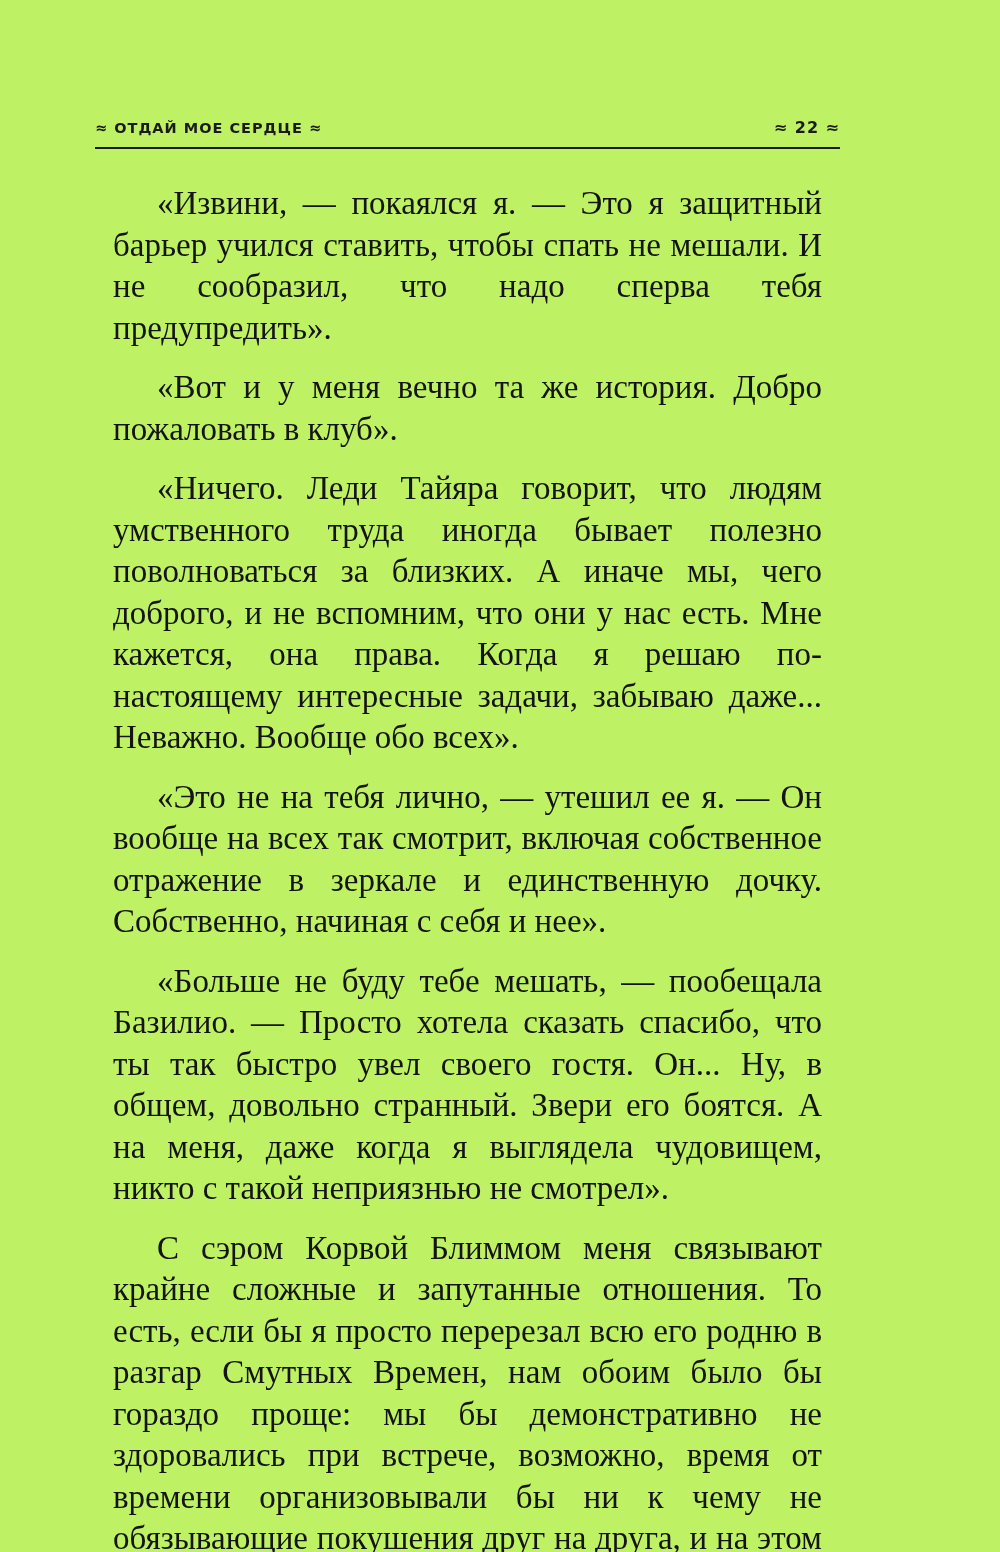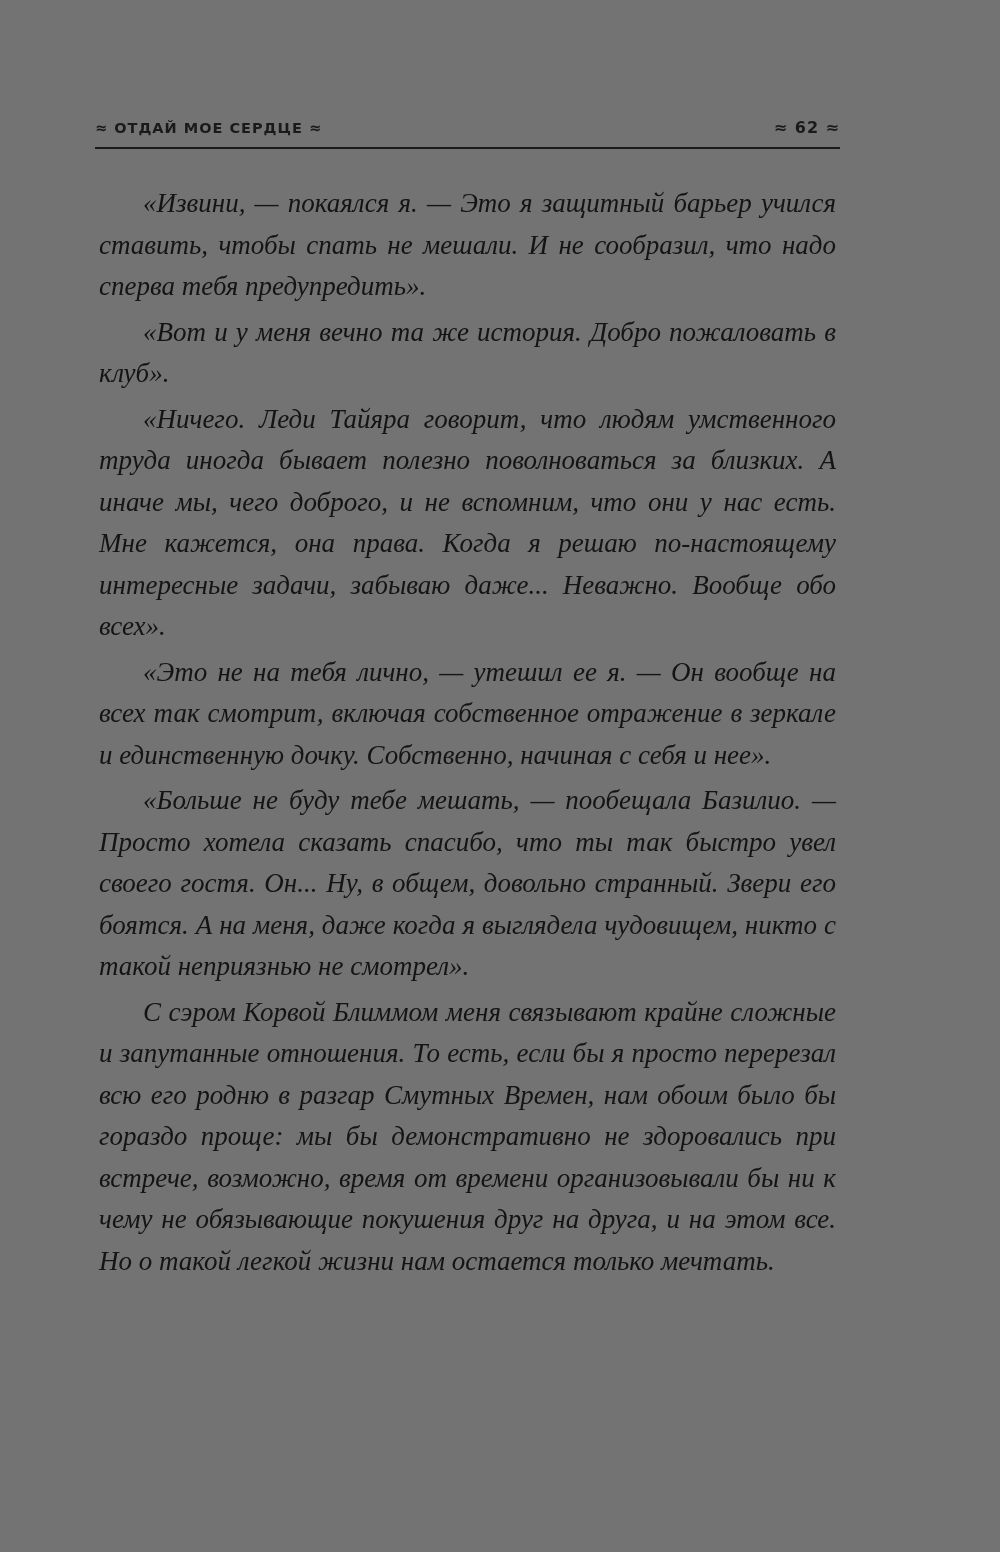--- a/index.html
+++ b/index.html
@@ -11,21 +11,21 @@
     width: 1000px;
     height: 1552px;
     font-family: "Liberation Serif", serif;
     color: #111111;
     overflow: hidden;
   }
   .page {
     position: relative;
     width: 1000px;
     height: 1552px;
-    background: #737373;
+    background: #bef264;
     box-sizing: border-box;
   }
   .page-inner {
     position: absolute;
     left: 95px;
     top: 118px;
     width: 745px;
   }
   .running-head {
     display: flex;
@@ -46,43 +46,42 @@
   .running-head .folio {
     font-size: 16px;
     letter-spacing: 1px;
   }
   .rule {
     border-top: 2px solid #1a1a1a;
     width: 100%;
     margin-bottom: 34px;
   }
   .body-text p {
-    margin: 4px;
+    margin: 18px;
     text-indent: 44px;
     text-align: justify;
-    font-size: 27px;
+    font-size: 33px;
     line-height: 41.5px;
     color: #141414;
     font-family: "Liberation Serif", serif;
     hyphens: manual;
-    font-style: italic;
   }
   .body-text p + p {
     margin-top: 0;
   }
 </style>
 </head>
 <body>
 
 <div class="page">
   <div class="page-inner">
 
     <div class="running-head">
       <span class="book-title">≈ ОТДАЙ МОЕ СЕРДЦЕ ≈</span>
-      <span class="folio">≈ 62 ≈</span>
+      <span class="folio">≈ 22 ≈</span>
     </div>
     <div class="rule"></div>
 
     <div class="body-text">
       <p>«Извини, — покаялся я. — Это я защитный барьер учился ставить, чтобы спать не мешали. И не сообразил, что надо сперва тебя предупредить».</p>
       <p>«Вот и у меня вечно та же история. Добро пожаловать в клуб».</p>
       <p>«Ничего. Леди Тайяра говорит, что людям умственного труда иногда бывает полезно поволноваться за близких. А иначе мы, чего доброго, и не вспомним, что они у нас есть. Мне кажется, она права. Когда я решаю по-настоящему интересные задачи, забываю даже... Неважно. Вообще обо всех».</p>
       <p>«Это не на тебя лично, — утешил ее я. — Он вообще на всех так смотрит, включая собственное отражение в зеркале и единственную дочку. Собственно, начиная с себя и нее».</p>
       <p>«Больше не буду тебе мешать, — пообещала Базилио. — Просто хотела сказать спасибо, что ты так быстро увел своего гостя. Он... Ну, в общем, довольно странный. Звери его боятся. А на меня, даже когда я выглядела чудовищем, никто с такой неприязнью не смотрел».</p>
       <p>С сэром Корвой Блиммом меня связывают крайне сложные и запутанные отношения. То есть, если бы я просто перерезал всю его родню в разгар Смутных Времен, нам обоим было бы гораздо проще: мы бы демонстративно не здоровались при встрече, возможно, время от времени организовывали бы ни к чему не обязывающие покушения друг на друга, и на этом все. Но о такой легкой жизни нам остается только мечтать.</p>

